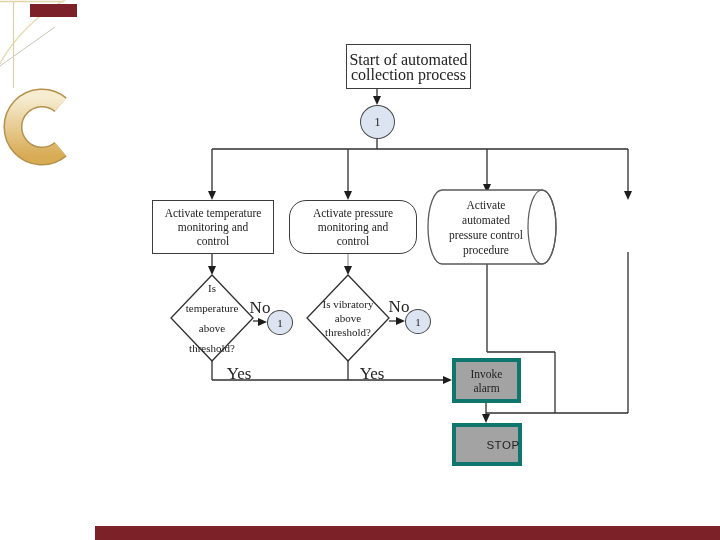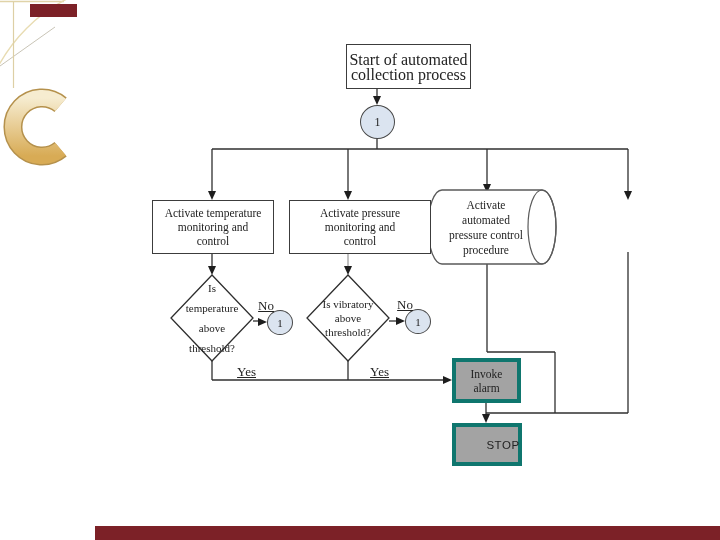--- a/index.html
+++ b/index.html
@@ -14,35 +14,35 @@
   .wires{position:absolute;left:0;top:0;}
   .node{
     position:absolute;display:flex;align-items:center;justify-content:center;
     text-align:center;white-space:pre-line;color:#232323;
     font-size:11.5px;line-height:14px;
   }
   .rectbox{background:#ffffff;border:1.5px solid #3c3c3c;box-sizing:border-box;}
   .graybox{background:#a3a3a3;border:4px solid #0f766e;box-sizing:border-box;}
   .node-start{left:315px;top:44px;width:125px;height:45px;font-size:16px;line-height:15px;margin-left:31px;}
   .box-temp{left:152px;top:200px;width:122px;height:54px;}
-  .box-press{left:289px;top:200px;width:142px;height:54px;}
+  .box-press{left:289px;top:200px;width:128px;height:54px;border-radius:17px;}
   .box-vib{left:567px;top:200px;width:124px;height:53px;}
   .cyl-text{left:437px;top:191px;width:98px;height:74px;line-height:15px;}
   .d1-text{left:172px;top:276px;width:80px;height:84px;line-height:20px;font-size:11px;}
   .d2-text{left:308px;top:276px;width:80px;height:84px;line-height:14px;font-size:11px;}
   .box-invoke{left:452px;top:358px;width:69px;height:45px;}
   .box-stop{left:452px;top:423px;width:70px;height:43px;font-family:"Liberation Sans","DejaVu Sans",sans-serif;font-size:11.5px;letter-spacing:.5px;padding-left:32px;}
   .ccirc{
     position:absolute;background:#dbe4f0;border:1px solid #474747;border-radius:50%;
     display:flex;align-items:center;justify-content:center;color:#232323;font-size:11px;
   }
   .circ-top{left:360px;top:105px;width:33px;height:32px;font-size:12px;}
   .circ-no1{left:267px;top:310px;width:24px;height:23px;}
   .circ-no2{left:405px;top:309px;width:24px;height:23px;}
-  .wlabel{position:absolute;color:#232323;font-size:13px;text-align:right;text-decoration:underline;}
+  .wlabel{position:absolute;color:#232323;font-size:17px;text-align:center;}
   .no1{left:246px;top:298px;width:28px;}
   .no2{left:385px;top:297px;width:28px;}
   .yes1{left:222px;top:364px;width:34px;}
   .yes2{left:355px;top:364px;width:34px;}
   .caption{
     position:absolute;left:120px;top:485px;width:600px;text-align:center;
     font-size:12px;color:#1c1c1c;
   }
   .caption .cap-label{font-weight:bold;margin-right:7px;}
 </style>

